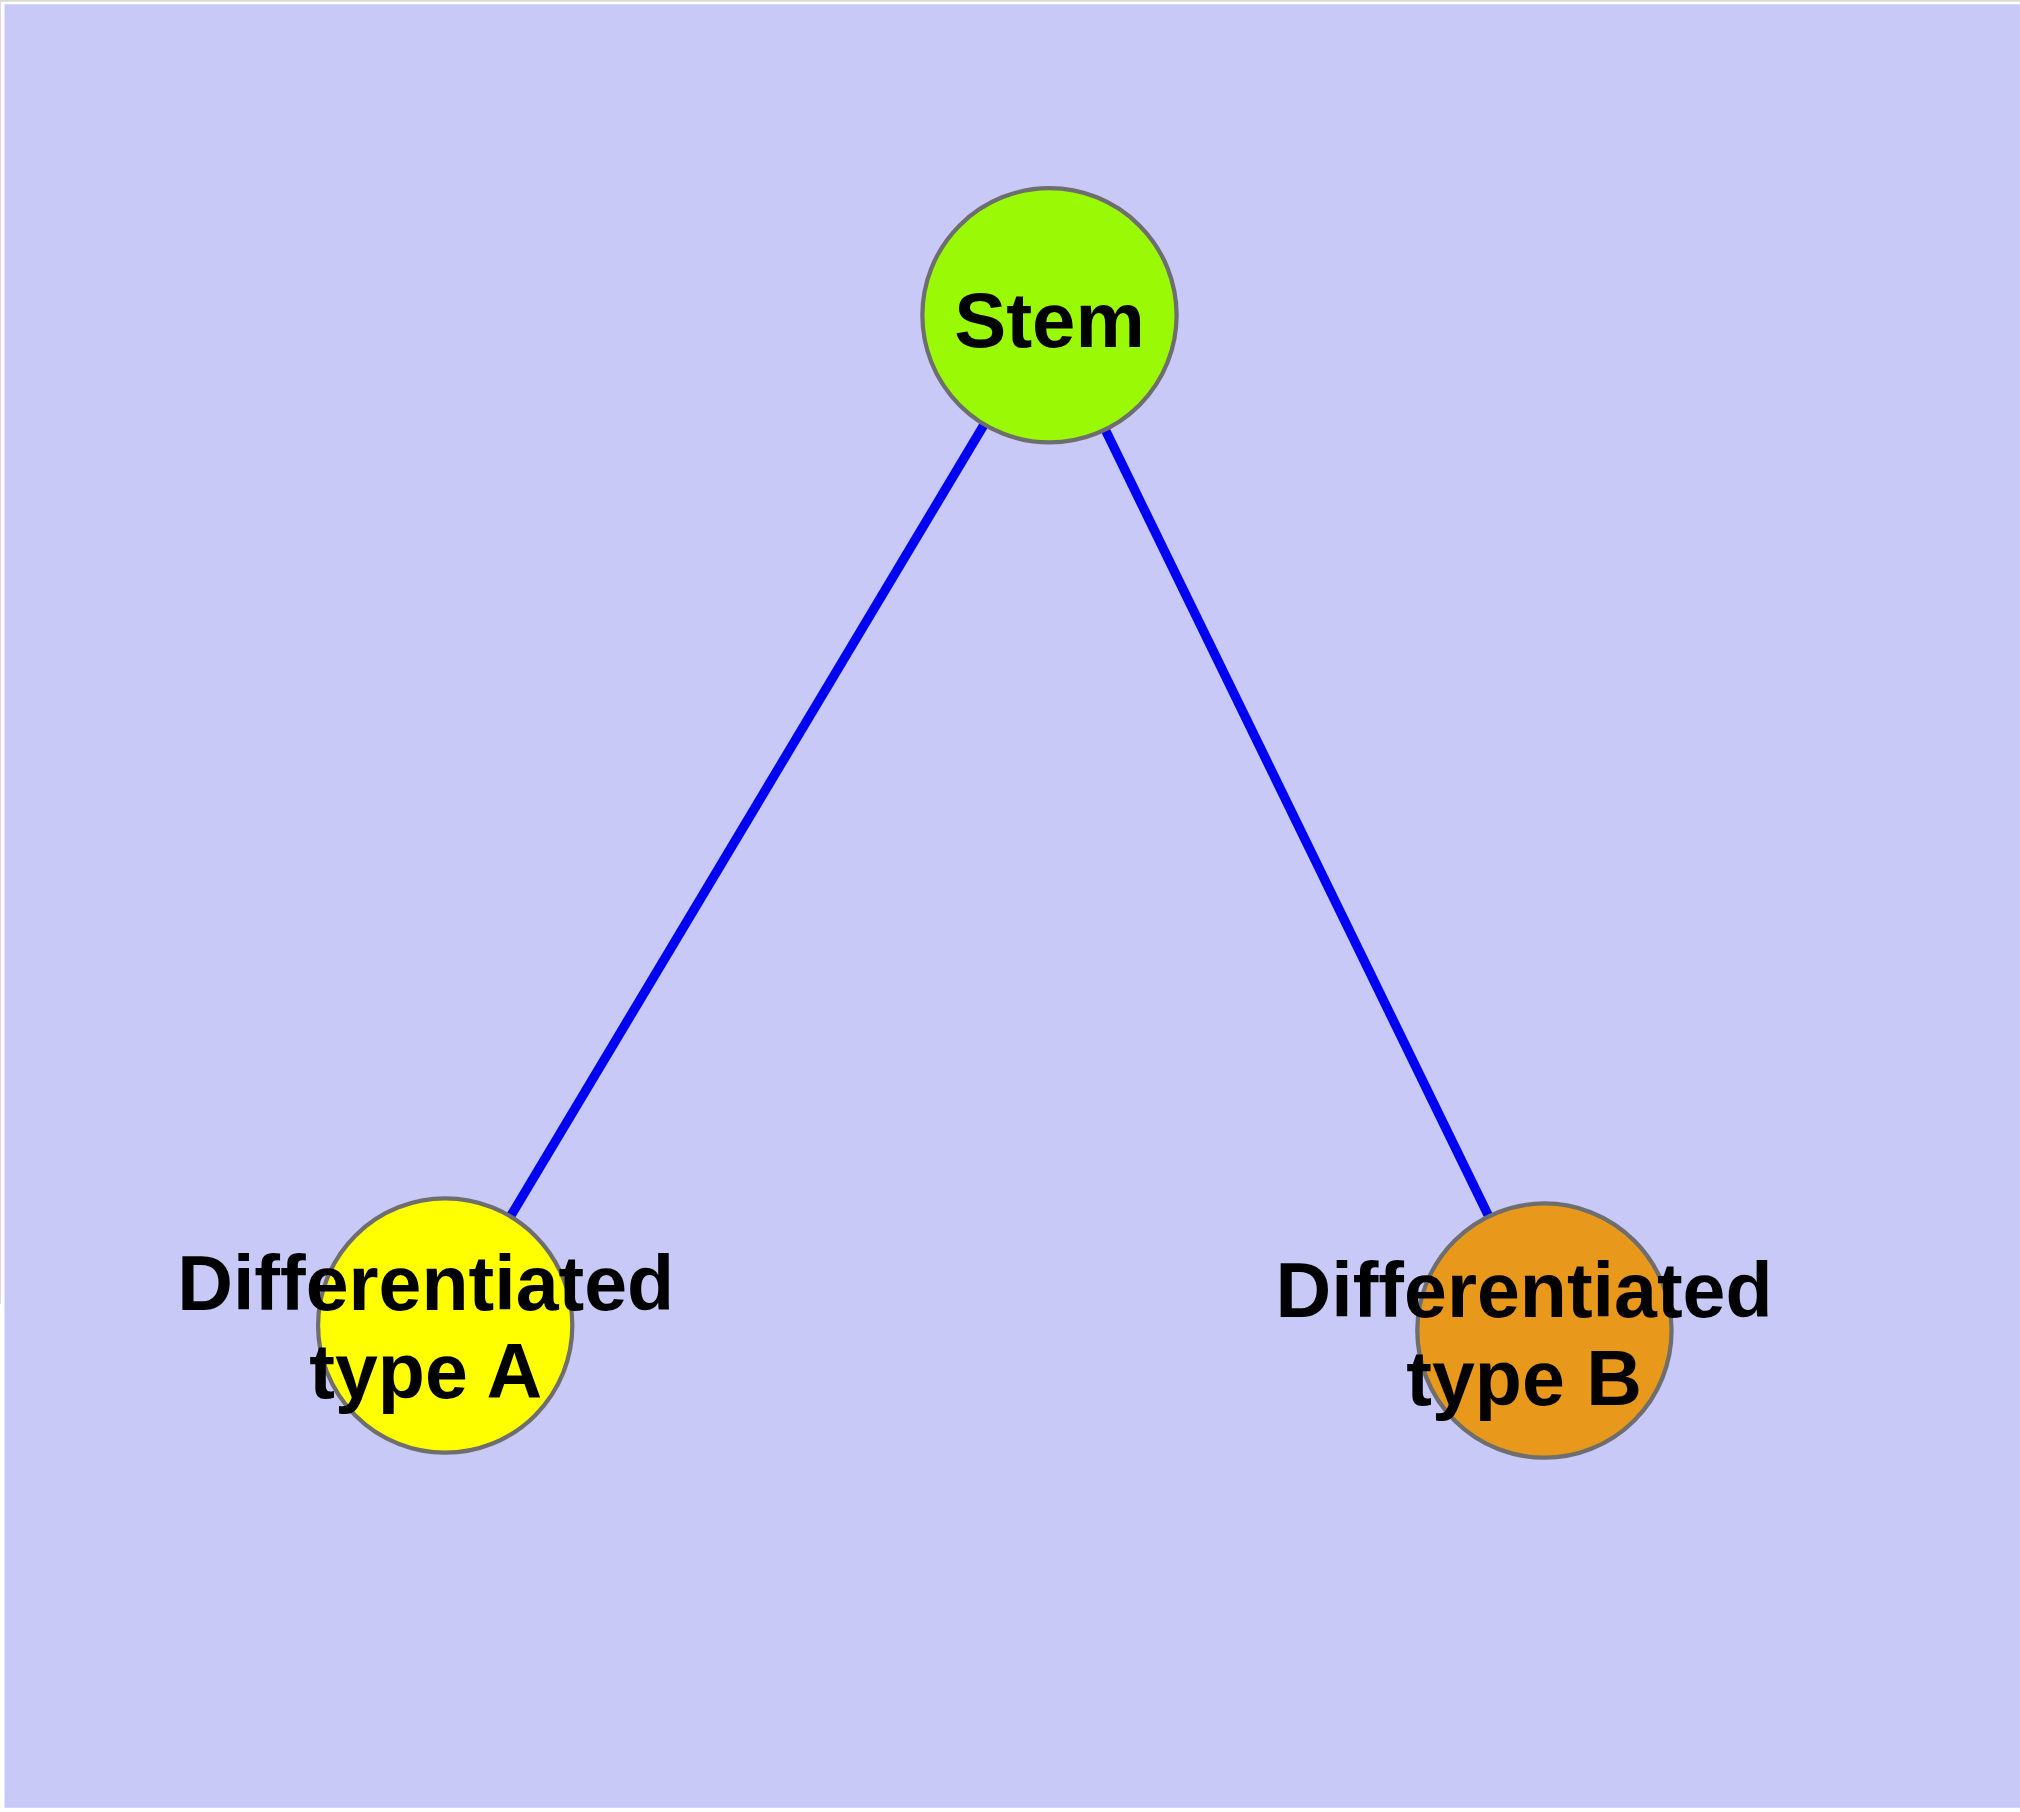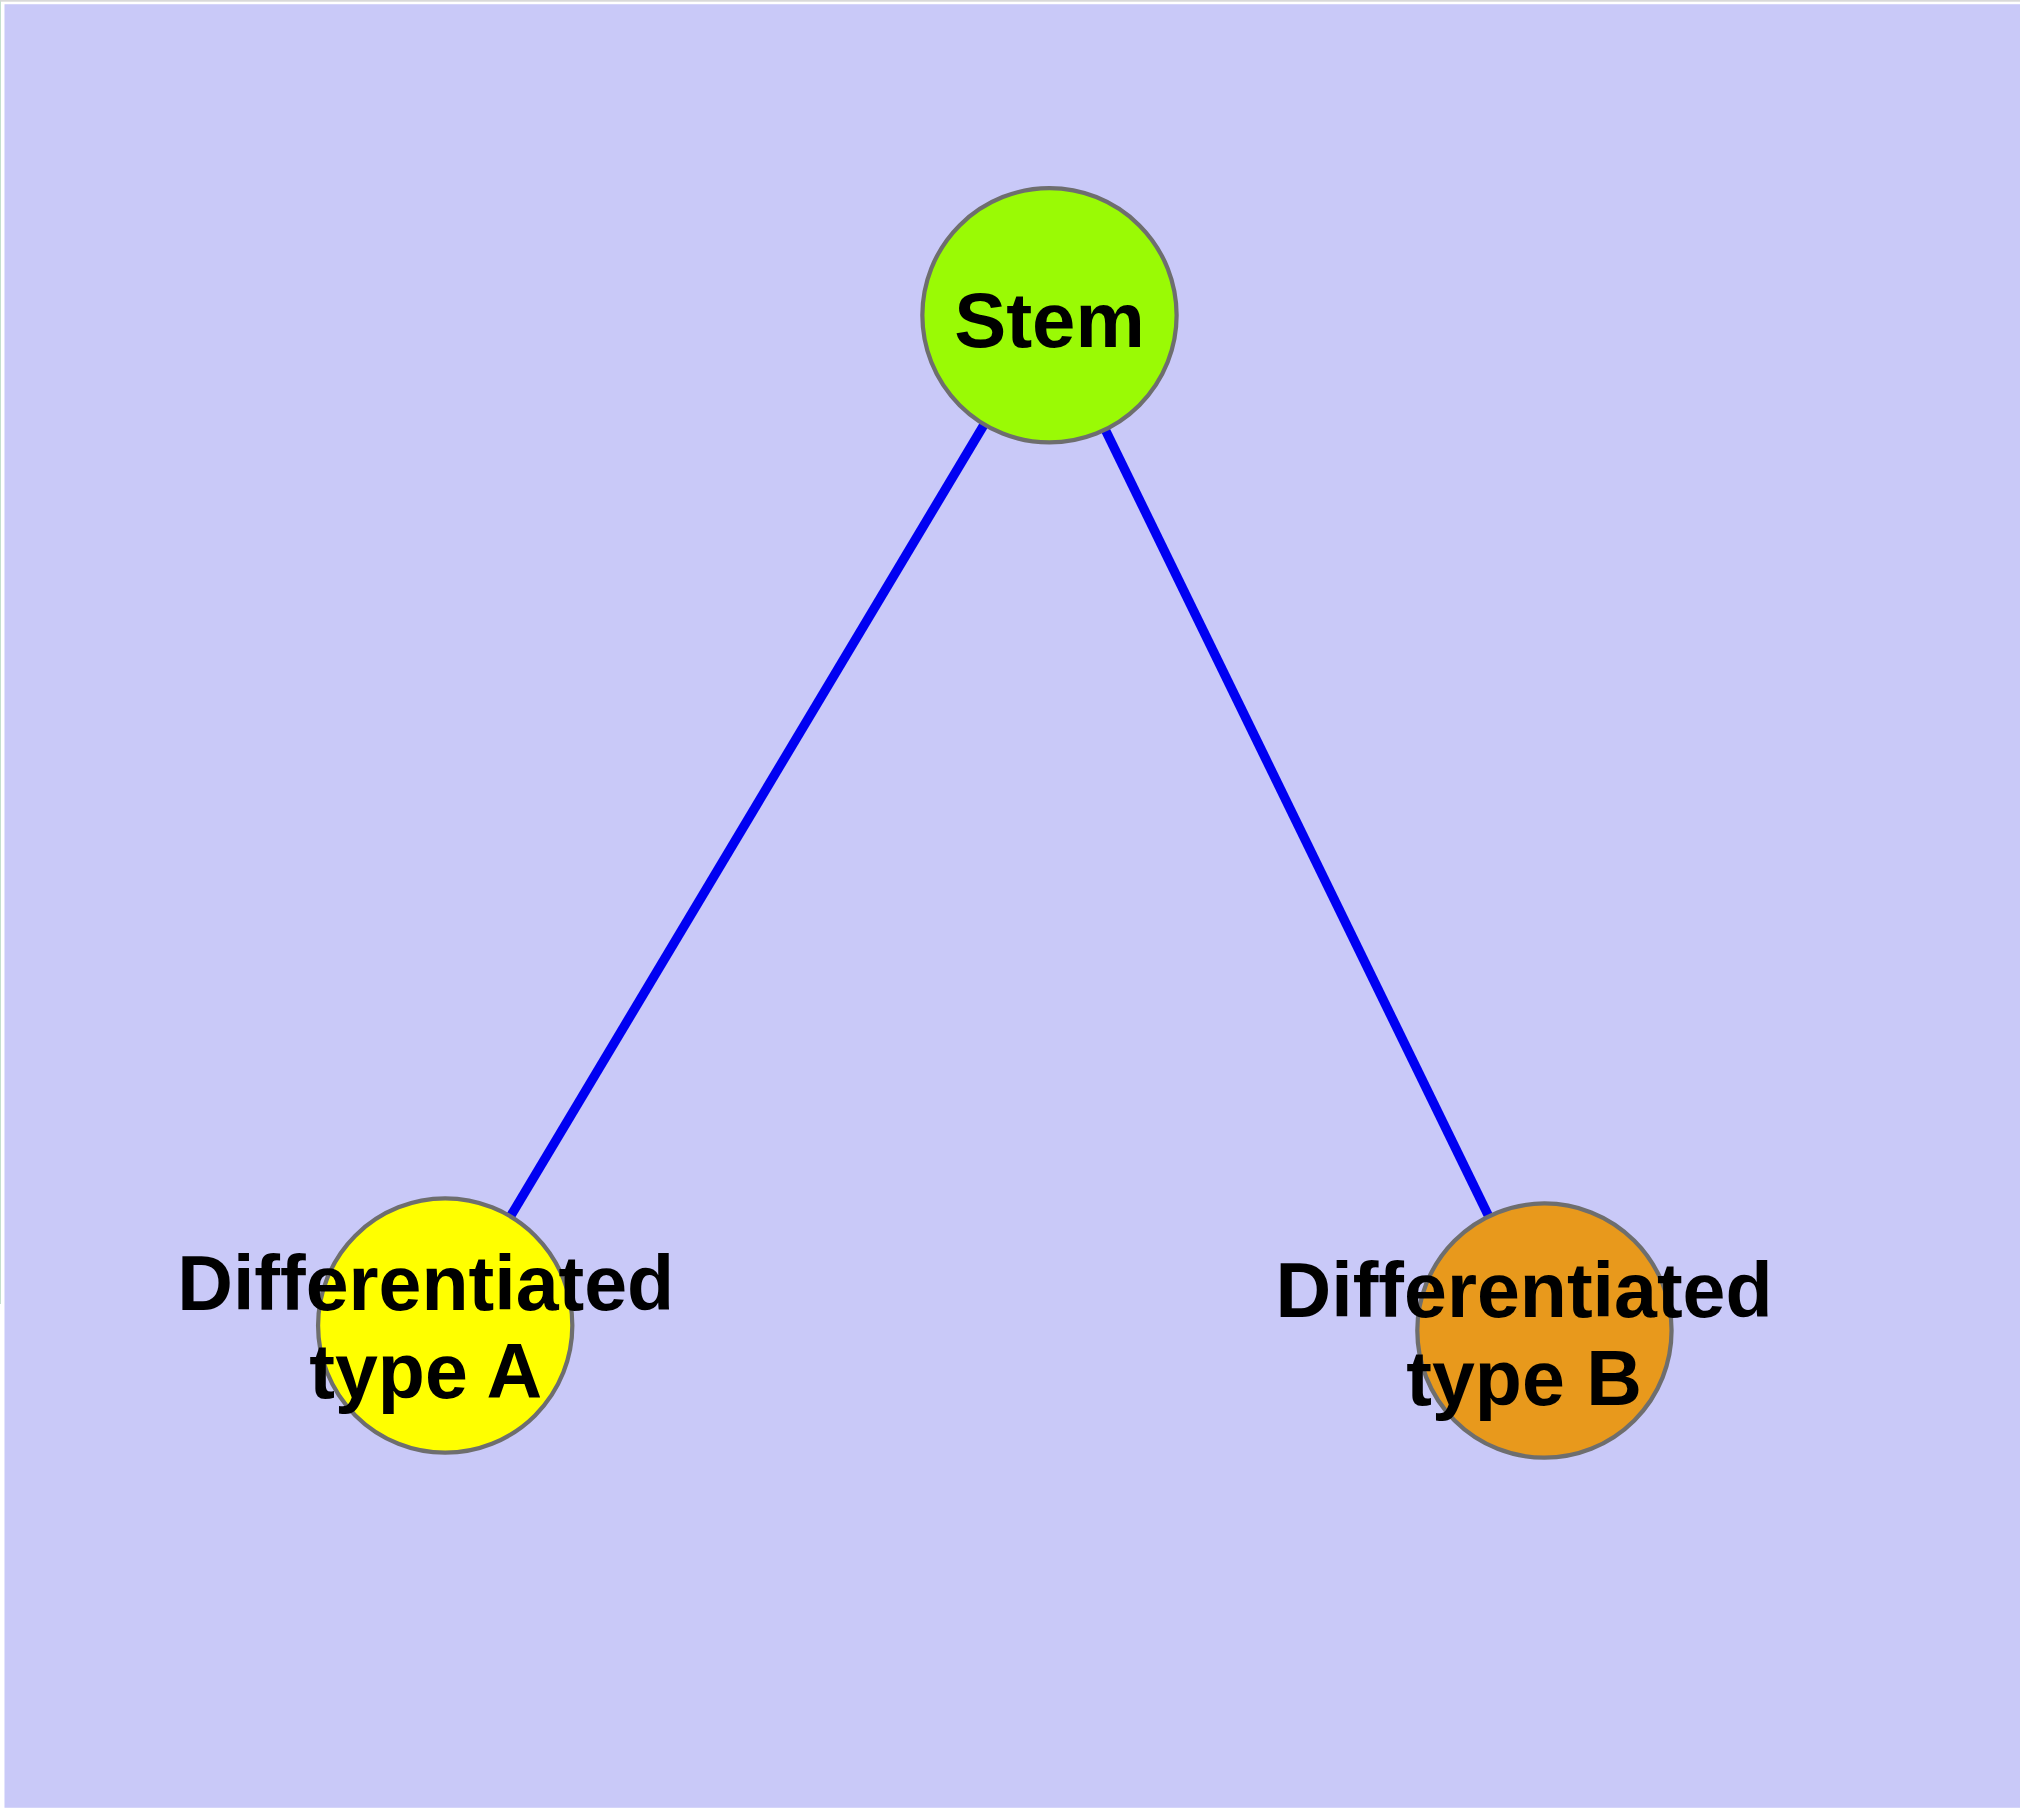--- a/index.html
+++ b/index.html
@@ -8,21 +8,21 @@
     background: #ffffff;
     width: 2021px;
     height: 1812px;
     overflow: hidden;
     font-family: "Liberation Sans", sans-serif;
   }
   .stage {
     position: relative;
     width: 2021px;
     height: 1304px;
-    background: #15803d;
+    background: #8b5cf6;
   }
   svg.graph {
     display: block;
     width: 2021px;
     height: 1812px;
   }
   .node-label {
     font-family: "Liberation Sans", "DejaVu Sans", sans-serif;
     font-weight: bold;
     font-size: 92px;

